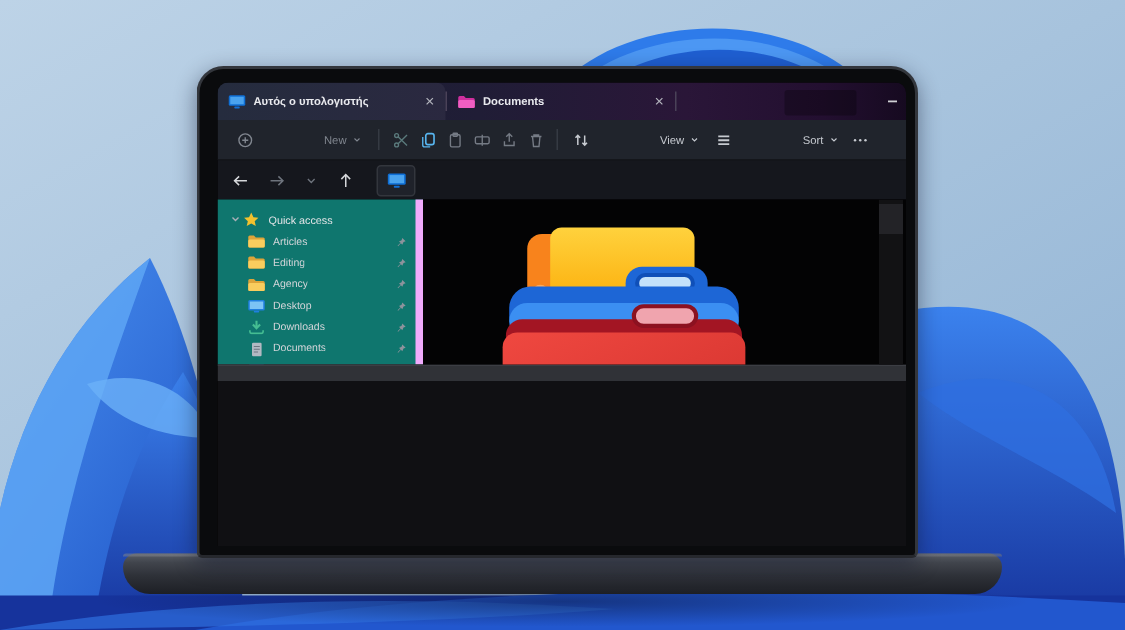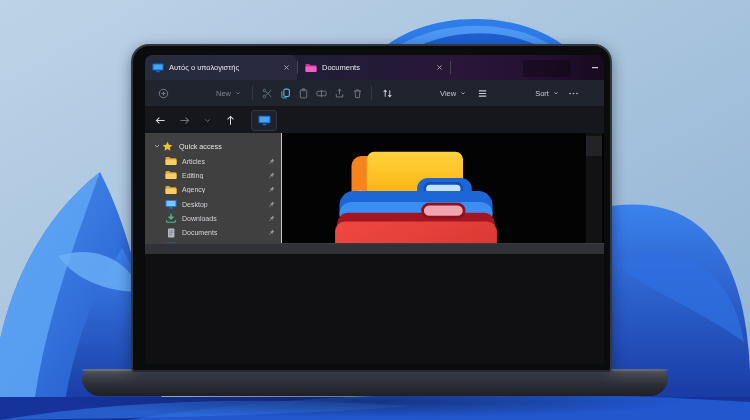--- a/index.html
+++ b/index.html
@@ -21,21 +21,21 @@
     background:linear-gradient(180deg,#5a5e66 0%,#41454d 22%,#2e3138 55%,#1d1f25 100%);
     border-radius:9px 9px 18px 18px;}
   .base::before{content:"";position:absolute;left:0;top:0;right:0;height:2px;
     background:linear-gradient(90deg,#7c8089,#9aa0a8 50%,#70747d);border-radius:9px 9px 0 0;opacity:.55;}
 
   
   .explorer{position:absolute;inset:0;display:flex;flex-direction:column;color:#d8dadd;}
   .tabbar{height:25px;flex:0 0 25px;display:flex;align-items:stretch;
     background:linear-gradient(90deg,#1a2134 0%,#201d36 38%,#2a1638 68%,#230f30 88%,#160a20 100%);
     position:relative;}
-  .tab{display:flex;align-items:center;gap:5px;padding:0 7px;width:152px;box-sizing:border-box;cursor:default;}
+  .tab{display:flex;align-items:center;gap:5px;padding:0 7px;width:152px;box-sizing:border-box;cursor:default;font-weight:bold;}
   .tab.active{background:rgba(255,255,255,.05);border-radius:6px 6px 0 0;}
   .tab-label{font-size:7.5px;color:#e9eaee;white-space:nowrap;overflow:hidden;flex:1;}
   .tab-close{margin-left:auto;flex:0 0 auto;opacity:.85;}
   .tab-div{width:1px;margin:6px 0;background:#4a4258;flex:0 0 1px;}
   .tab-rest{flex:1;position:relative;}
   .tab-patch{position:absolute;left:72px;top:5px;width:48px;height:17px;background:rgba(0,0,0,.28);border-radius:2px;}
   .tab-min{position:absolute;right:6px;top:11px;}
 
   .toolbar{height:27px;flex:0 0 27px;background:#20242c;border-bottom:1px solid #14161b;
     display:flex;align-items:center;padding:0 0 0 8px;box-sizing:border-box;}
@@ -47,21 +47,21 @@
   .tsep{width:1px;height:14px;background:#353a43;margin:0 5px;}
 
   .navbar{height:26px;flex:0 0 26px;background:#15171d;display:flex;align-items:center;
     padding-left:10px;gap:13px;box-sizing:border-box;}
   .nbtn{display:flex;align-items:center;justify-content:center;color:#d6d8db;}
   .nbtn.dim{color:#6d737c;}
   .addr{width:24px;height:19px;border:1px solid #33363d;background:#1f222a;border-radius:3px;
     display:flex;align-items:center;justify-content:center;margin-left:2px;}
 
   .body{flex:1;display:flex;min-height:0;}
-  .sidebar{width:137px;flex:0 0 137px;background:#404040;border-right:1px solid #f0abfc;
+  .sidebar{width:137px;flex:0 0 137px;background:#0f766e;border-right:5px solid #f0abfc;
     overflow:hidden;padding-top:5px;box-sizing:border-box;font-size:7px;color:#d3d5d9;}
   .srow{display:flex;align-items:center;height:14.3px;padding:0 6px 0 8px;box-sizing:border-box;}
   .srow.indent{padding-left:20px;}
   .srow .s-chev{flex:0 0 9px;display:flex;color:#aab0b8;}
   .srow .s-icon{flex:0 0 12px;margin-right:5px;display:flex;}
   .srow .s-label{white-space:nowrap;overflow:hidden;}
   .srow .s-pin{margin-left:auto;color:#8d939c;display:flex;}
   .qa-head{height:16px;}
   .qa-head .s-label{font-size:7.2px;color:#e2e4e7;}
 

